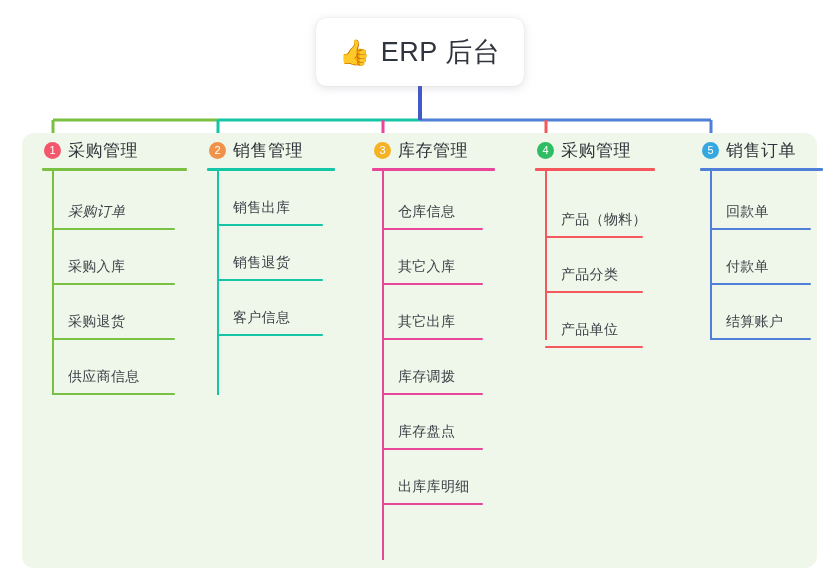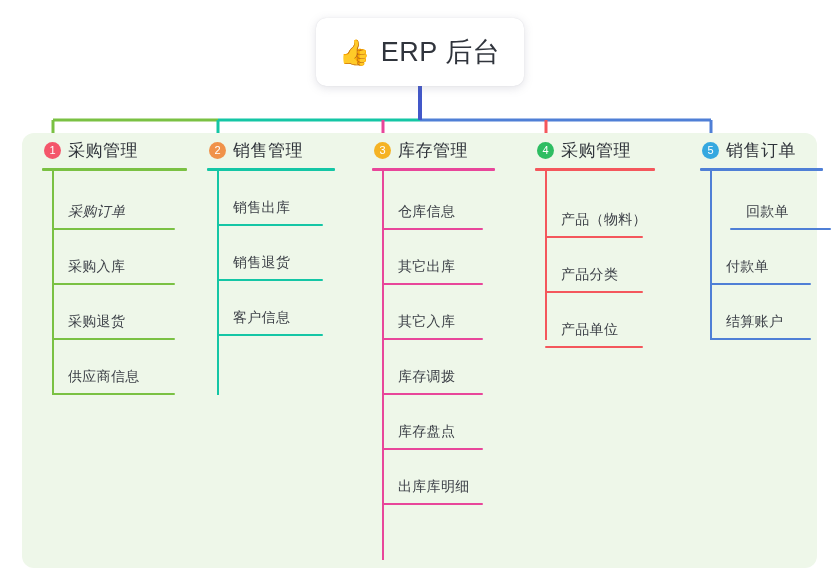--- a/index.html
+++ b/index.html
@@ -207,25 +207,25 @@
           <span class="col-title">库存管理</span>
         </div>
         <div class="col-underline" style="background: rgb(232, 70, 154); width: 123px;"></div>
         <div class="items">
           <div class="spine" style="background: rgb(232, 70, 154); height: 389px;"></div>
           <div class="item" style="height: 59px;">
             <span class="item-label">仓库信息</span>
             <div class="item-underline" style="background: rgb(232, 70, 154); width: 101px;"></div>
           </div>
           <div class="item">
+            <span class="item-label">其它入库</span>
+            <div class="item-underline" style="background: rgb(232, 70, 154); width: 101px;"></div>
+          </div>
+          <div class="item">
             <span class="item-label">其它出库</span>
-            <div class="item-underline" style="background: rgb(232, 70, 154); width: 101px;"></div>
-          </div>
-          <div class="item">
-            <span class="item-label">其它入库</span>
             <div class="item-underline" style="background: rgb(232, 70, 154); width: 101px;"></div>
           </div>
           <div class="item">
             <span class="item-label">库存调拨</span>
             <div class="item-underline" style="background: rgb(232, 70, 154); width: 101px;"></div>
           </div>
           <div class="item">
             <span class="item-label">库存盘点</span>
             <div class="item-underline" style="background: rgb(232, 70, 154); width: 101px;"></div>
           </div>
@@ -258,21 +258,21 @@
         </div>
       </div>
       <div class="column" style="left: 678px; width: 123px;">
         <div class="col-header">
           <span class="badge" style="background: rgb(53, 168, 224);">5</span>
           <span class="col-title">销售订单</span>
         </div>
         <div class="col-underline" style="background: rgb(79, 127, 214); width: 123px;"></div>
         <div class="items">
           <div class="spine" style="background: rgb(79, 127, 214); height: 169px;"></div>
-          <div class="item" style="height: 59px; margin-left: 20px;">
+          <div class="item" style="height: 59px;">
             <span class="item-label">回款单</span>
             <div class="item-underline" style="background: rgb(79, 127, 214); width: 101px;"></div>
           </div>
           <div class="item">
             <span class="item-label">付款单</span>
             <div class="item-underline" style="background: rgb(79, 127, 214); width: 101px;"></div>
           </div>
           <div class="item">
             <span class="item-label">结算账户</span>
             <div class="item-underline" style="background: rgb(79, 127, 214); width: 101px;"></div>

